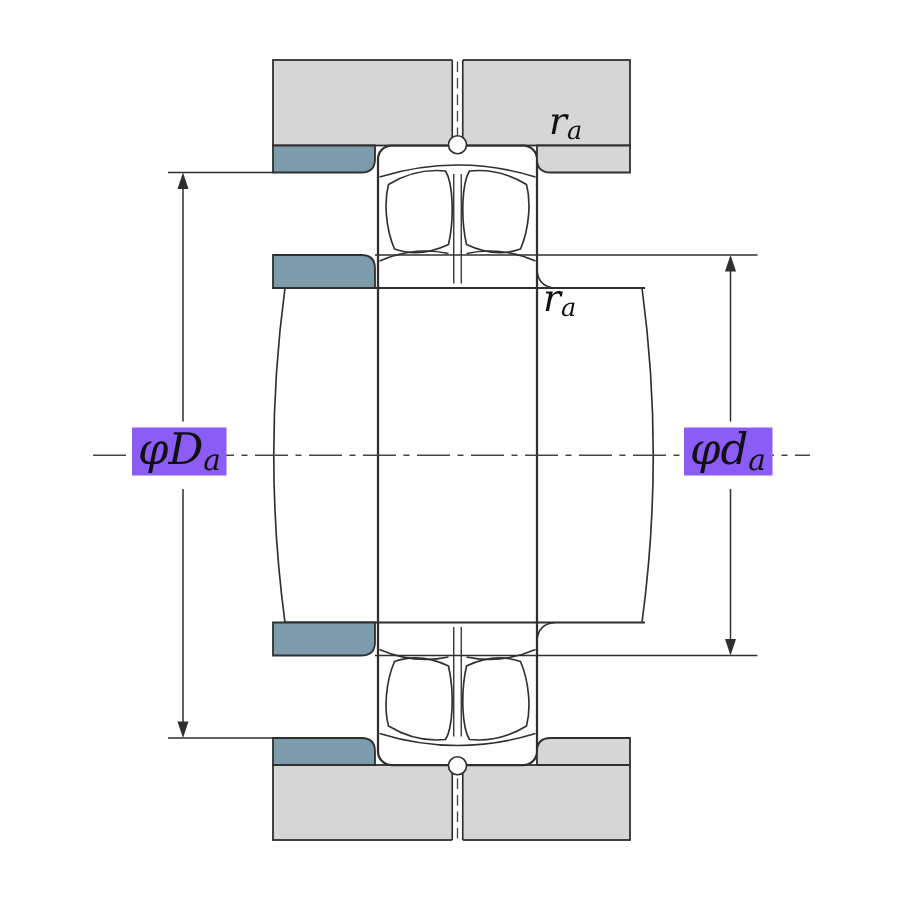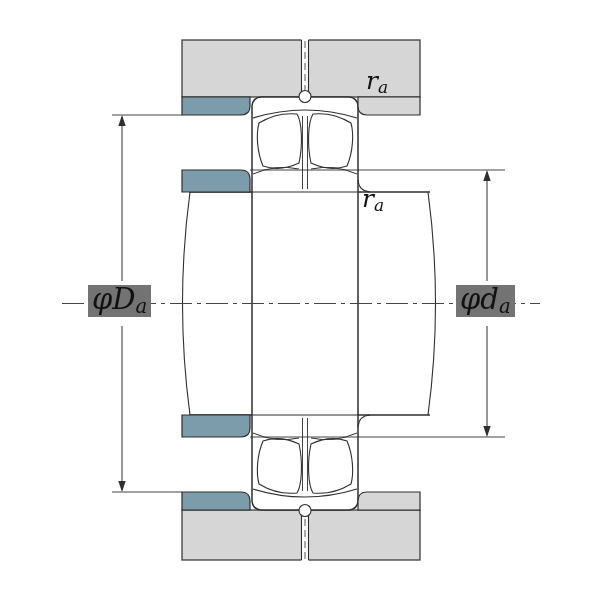--- a/index.html
+++ b/index.html
@@ -1,21 +1,21 @@
 <!DOCTYPE html>
 <html><head>
 <meta charset="utf-8">
 <style>
   html,body{margin:0;padding:0;background:#ffffff;}
   .stage{position:relative;width:600px;height:600px;background:#ffffff;overflow:hidden;
          font-family:"DejaVu Serif","Liberation Serif",serif;}
   .stage svg{position:absolute;left:0;top:0;}
   .dim-label{position:absolute;font-style:italic;color:#111;white-space:nowrap;line-height:1;}
   .dim-label .sub{font-size:0.68em;font-style:italic;vertical-align:-0.22em;}
-  .dim-label.on-line{background:#737373;padding:0 4px;}
+  .dim-label.on-line{background:#8b5cf6;padding:0 4px;}
 </style>
 </head>
 <body>
 
 <div class="stage">
   <svg width="600" height="600" viewBox="0 0 600 600">
 
     <g>
       <rect x="182" y="40" width="238" height="57" stroke="#2f2f2f" stroke-width="1.2" fill="#d6d6d6"></rect>
 

